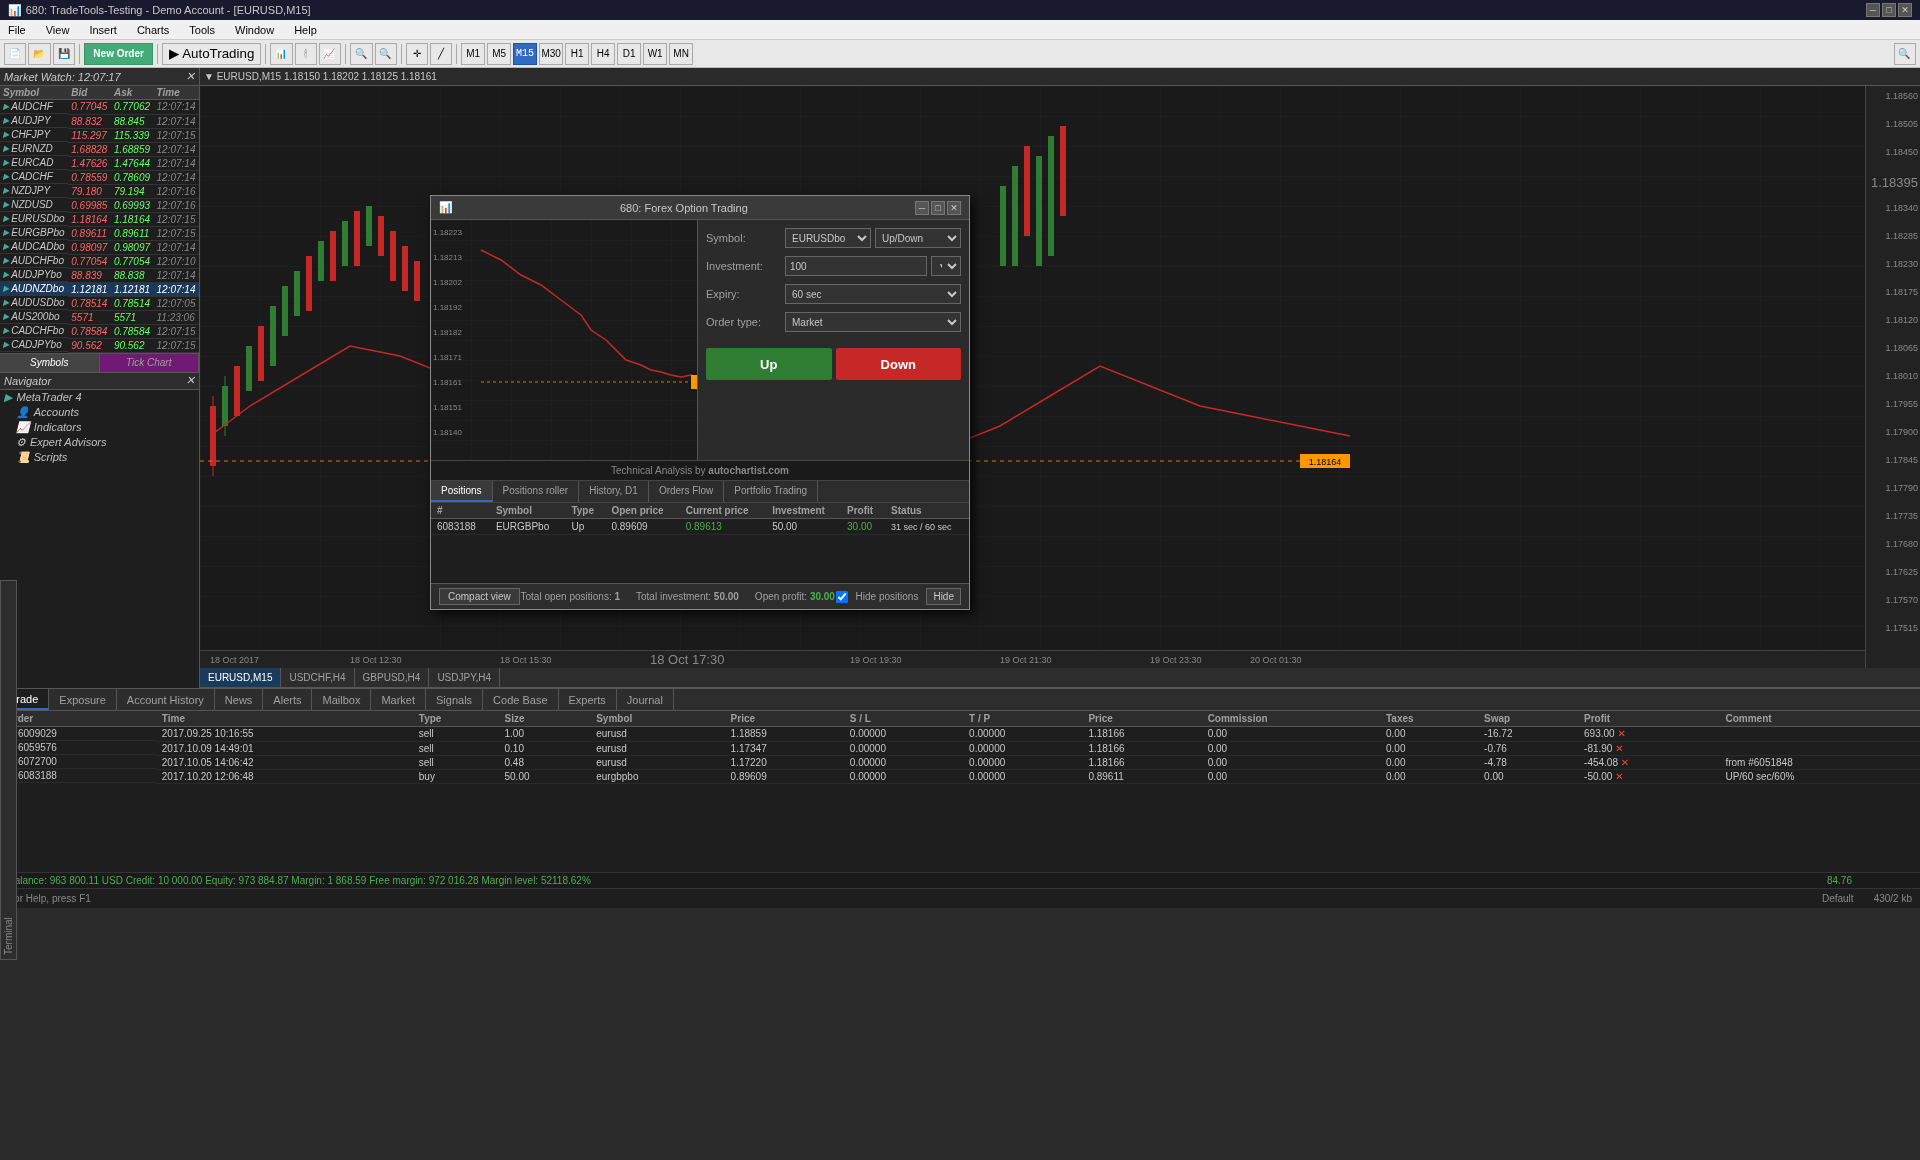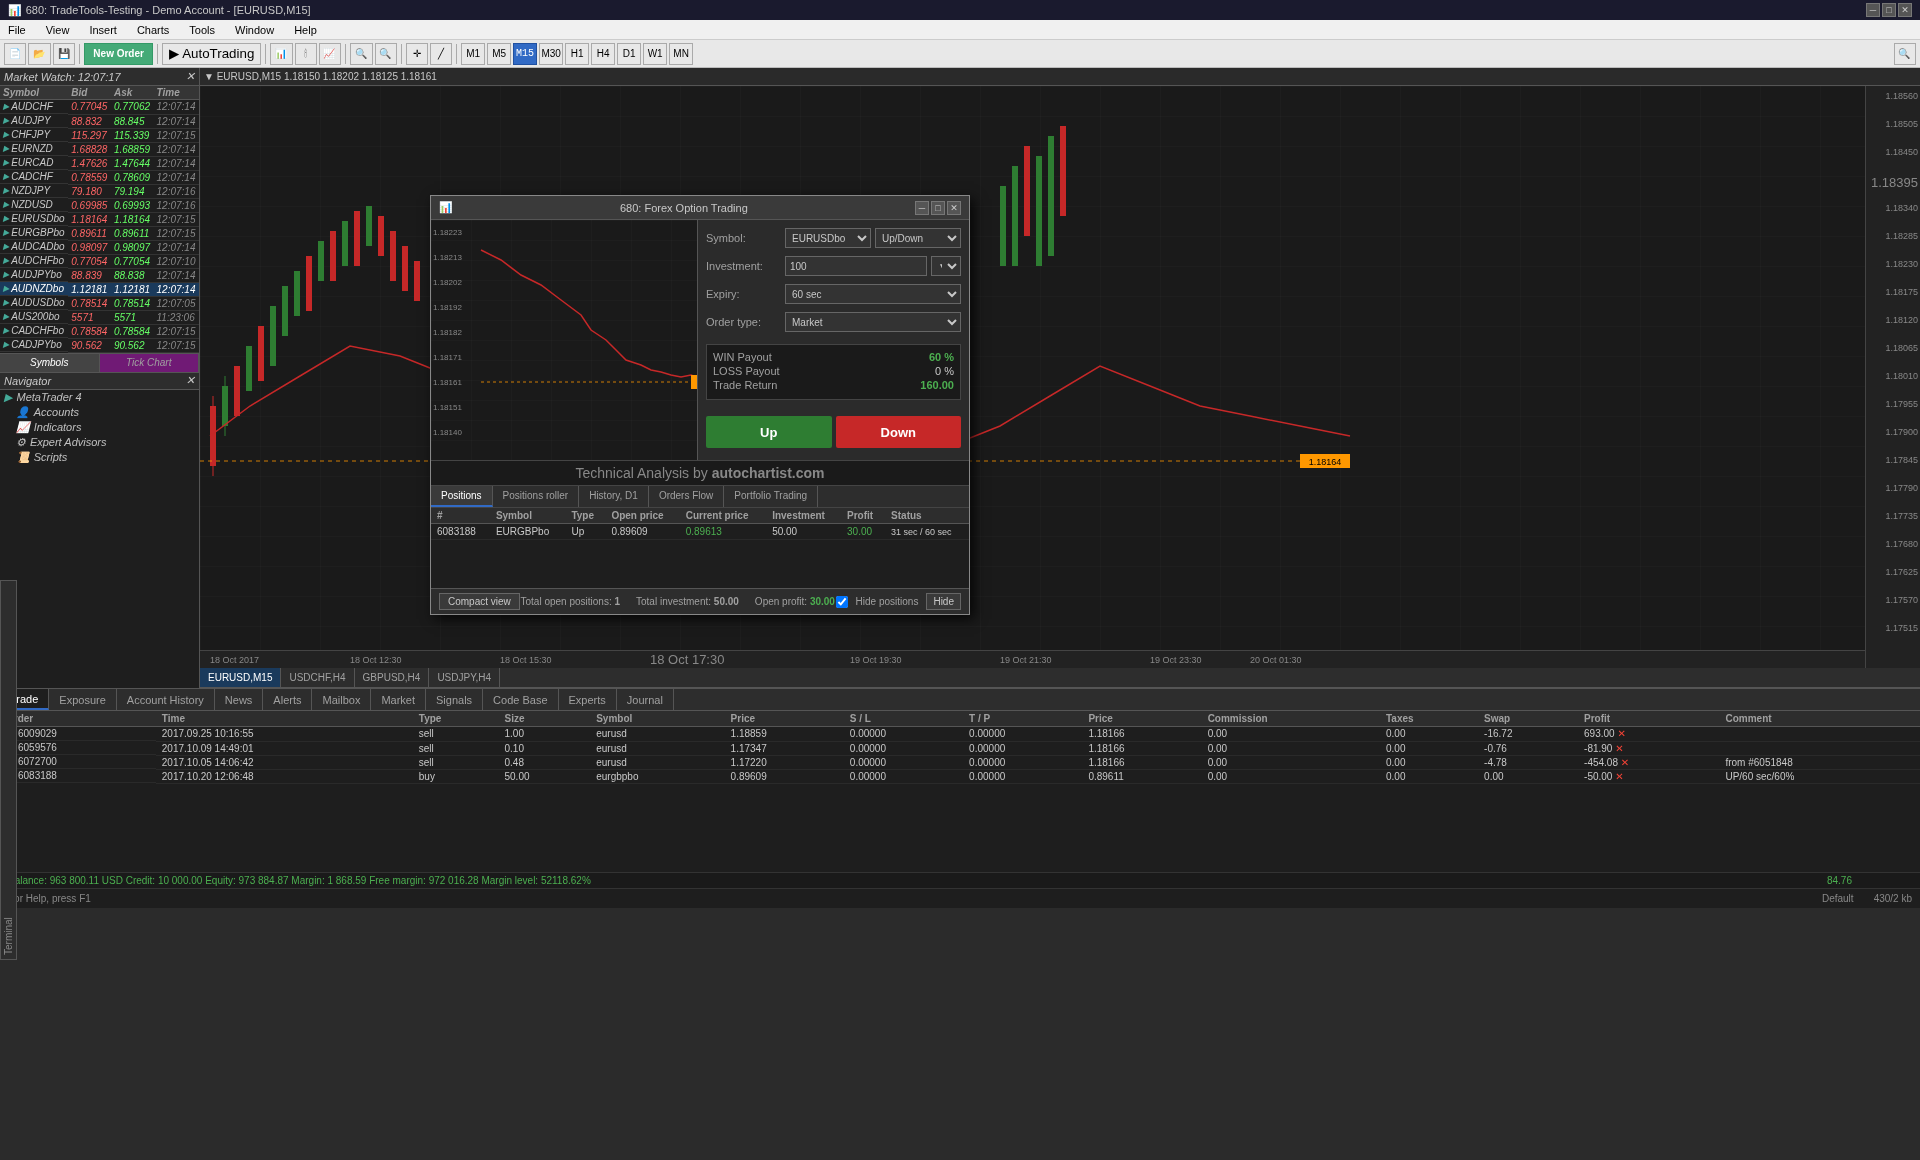--- a/index.html
+++ b/index.html
@@ -84,21 +84,21 @@
     .forex-input { background: #333; color: #c8c8c8; border: 1px solid #666; height: 20px; font-size: 10px; flex: 1; padding: 0 4px; }
     #payout-section { background: #1a1a1a; border: 1px solid #444; padding: 6px; margin-top: 4px; }
     .payout-row { display: flex; justify-content: space-between; font-size: 11px; margin-bottom: 2px; }
     .payout-label { color: #a0a0a0; }
     .payout-win { color: #4caf50; font-weight: bold; }
     .payout-loss { color: #c8c8c8; }
     .payout-trade { color: #4caf50; font-weight: bold; }
     #action-buttons { display: flex; gap: 4px; margin-top: 8px; }
     .up-btn { flex: 1; height: 32px; background: #2e7d32; color: #fff; border: none; font-size: 13px; font-weight: bold; cursor: pointer; border-radius: 2px; }
     .down-btn { flex: 1; height: 32px; background: #c62828; color: #fff; border: none; font-size: 13px; font-weight: bold; cursor: pointer; border-radius: 2px; }
-    #autochartist-bar { background: #1a1a1a; padding: 4px 8px; text-align: center; border-top: 1px solid #444; font-size: 14px; color: #888; }
+    #autochartist-bar { background: #1a1a1a; padding: 4px 8px; text-align: center; border-top: 1px solid #444; font-size: 10px; color: #888; }
     #forex-positions-tabs { display: flex; background: #2d2d2d; border-top: 1px solid #444; border-bottom: 1px solid #444; }
     .fpos-tab { padding: 4px 10px; font-size: 10px; color: #a0a0a0; cursor: pointer; border-right: 1px solid #555; }
     .fpos-tab.active { background: #3a3a3a; color: #fff; border-bottom: 2px solid #316ac5; }
     #forex-positions-table-area { background: #1e1e1e; min-height: 80px; }
     #fpos-table { width: 100%; border-collapse: collapse; font-size: 10px; }
     #fpos-table th { background: #2d2d2d; color: #a0a0a0; padding: 2px 6px; text-align: left; border-bottom: 1px solid #555; }
     #fpos-table td { padding: 2px 6px; border-bottom: 1px solid #2a2a2a; color: #c8c8c8; }
     .fpos-up { color: #4caf50; }
     .fpos-status { color: #4caf50; font-size: 9px; }
     #forex-footer { background: #2d2d2d; display: flex; align-items: center; justify-content: space-between; padding: 4px 8px; border-top: 1px solid #555; font-size: 10px; color: #a0a0a0; }
@@ -652,34 +652,20 @@
           <option>60 sec</option>
         </select>
       </div>
       <div class="forex-row">
         <span class="forex-label">Order type:</span>
         <select class="forex-select">
           <option>Market</option>
         </select>
       </div>
 
-      <div id="payout-section">
-        <div class="payout-row">
-          <span class="payout-label">WIN Payout</span>
-          <span class="payout-win">60 %</span>
-        </div>
-        <div class="payout-row">
-          <span class="payout-label">LOSS Payout</span>
-          <span class="payout-loss">0 %</span>
-        </div>
-        <div class="payout-row">
-          <span class="payout-label">Trade Return</span>
-          <span class="payout-trade">160.00</span>
-        </div>
-      </div>
 
       <div id="action-buttons">
         <button class="up-btn">Up</button>
         <button class="down-btn">Down</button>
       </div>
     </div>
   </div>
 
   <div id="autochartist-bar">
     <span>Technical Analysis by <strong>autochartist.com</strong></span>

